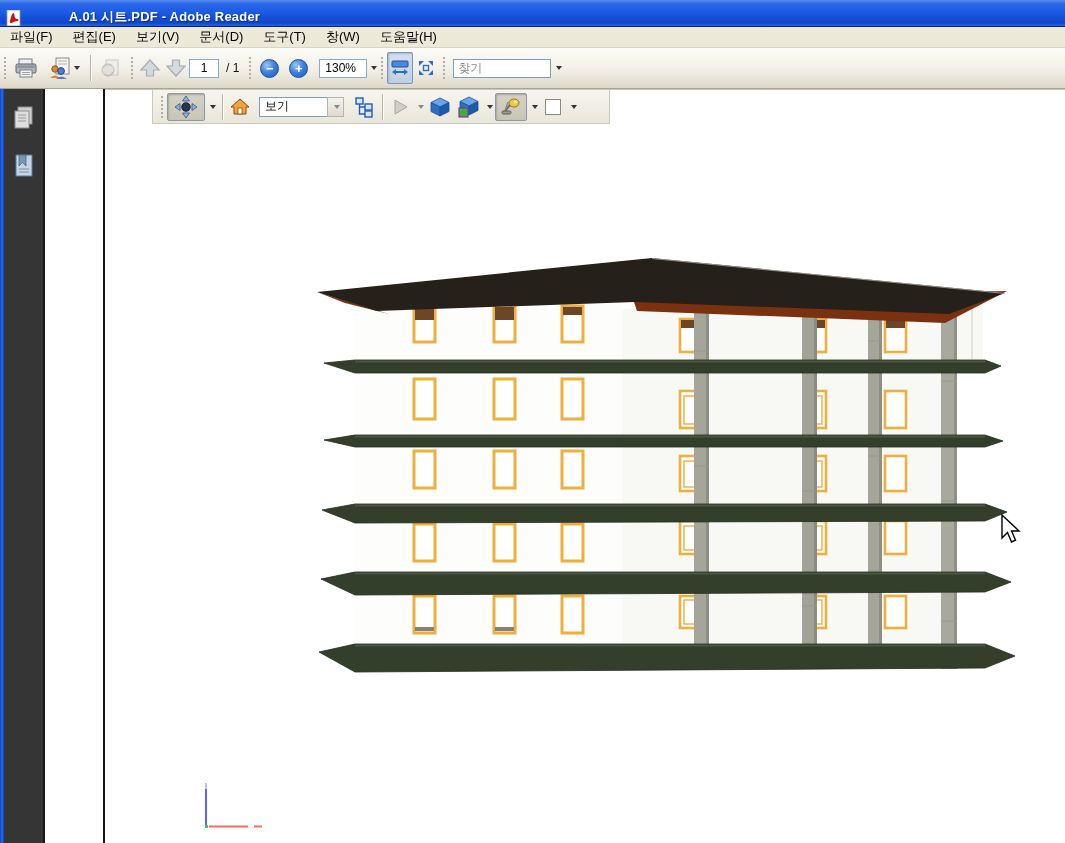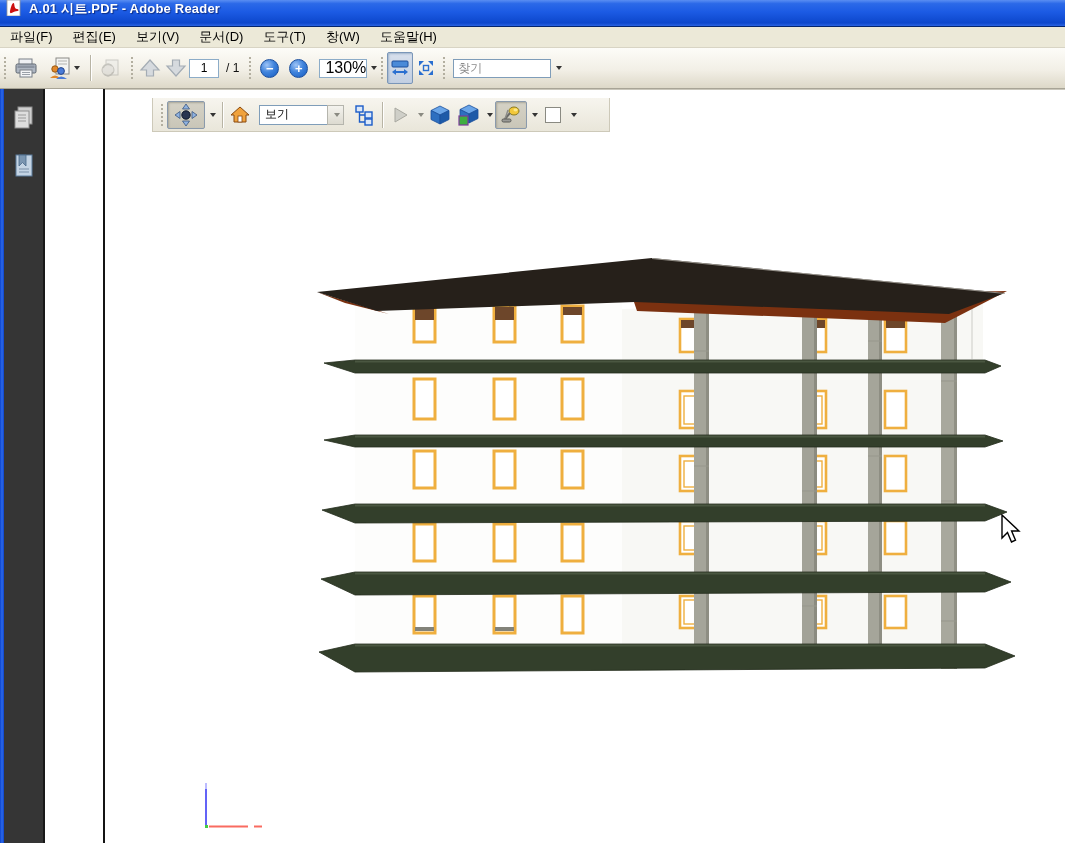--- a/index.html
+++ b/index.html
@@ -1,22 +1,22 @@
 <!DOCTYPE html>
 <html><head>
 <meta charset="utf-8">
 <style>
   * { margin:0; padding:0; box-sizing:border-box; }
   html,body { width:1065px; height:843px; overflow:hidden; }
   body { font-family:"Liberation Sans", sans-serif; position:relative; background:#fff; }
 
   
-  .titlebar { height:27px; display:flex; align-items:flex-start; padding-left:6px;
+  .titlebar { height:27px; display:flex; align-items:flex-end; padding-left:6px;
     background:linear-gradient(180deg,#5a8ef2 0%,#2b69e8 14%,#1c5be4 45%,#0d47cc 88%,#2a63e2 100%);
-    border-bottom:1px solid #04256e; }
+    border-bottom:1px solid #04256e;gap:40px; }
   .titlebar .pdficon { width:17px; height:16px; margin-right:6px; }
   .titlebar .title { color:#fff; font-size:13px; font-weight:bold; letter-spacing:.2px;
     text-shadow:1px 1px 1px #0b2c86; }
 
   
   .menubar { height:21px; background:#ece9d8; display:flex; align-items:center;
     border-bottom:1px solid #d8d4c4; font-size:13px; color:#000; }
   .menubar .mitem { padding:2px 10px; cursor:default; }
 
   
@@ -31,38 +31,38 @@
   .caret { width:0; height:0; border-left:3px solid transparent; border-right:3px solid transparent; border-top:4px solid #333; margin-left:2px; }
   .caret.light { border-top-color:#8a8a82; }
   .vsep { width:1px; height:26px; background:#b8b4a4; margin:0 4px; box-shadow:1px 0 0 #fff; }
   .pagebox { width:30px; height:19px; border:1px solid #8cacc8; background:#fff; text-align:center;
     font-size:12px; font-family:"Liberation Sans",sans-serif; }
   .slash { font-size:12px; margin:0 6px 0 7px; color:#111; }
   .zoomcircle { width:19px; height:19px; border-radius:50%; color:#fff; font-size:13px; font-weight:bold;
     display:flex; align-items:center; justify-content:center; line-height:1;
     background:radial-gradient(circle at 35% 30%,#9ec4f6 0%,#3f83dc 45%,#155bc0 100%);
     border:1px solid #1b4f9e; margin:0 5px; }
-  .zoombox { width:48px; height:19px; border:1px solid #8cacc8; background:#fff; font-size:16px;
-    display:flex; align-items:center; padding-left:5px; margin-left:6px;justify-content:center; }
+  .zoombox { width:48px; height:19px; border:1px solid #8cacc8; background:#fff; font-size:12px;
+    display:flex; align-items:center; padding-left:5px; margin-left:6px; }
   .findwrap { display:flex; align-items:center; margin-left:4px; }
   .findbox { width:98px; height:19px; border:1px solid #7f9db9; background:#fff; font-size:12px;
     padding-left:4px; color:#be185d; font-family:"Liberation Sans",sans-serif; }
   .findbox::placeholder { color:#8b8b8b; }
 
   
   .content { position:relative; height:754px; display:flex; }
   .winborder-left { width:4px; background:linear-gradient(90deg,#0c43cc,#2e6ae8 50%,#0c43cc); }
   .navpanel { width:41px; background:#353535; border-right:2px solid #181818; padding-top:12px;
     display:flex; flex-direction:column; align-items:center; gap:14px; }
   .navbtn { width:30px; height:34px; display:flex; align-items:center; justify-content:center; border-radius:2px; }
   .pasteboard { width:60px; background:#fff; border-right:2px solid #141414; }
   .page { position:relative; flex:1; background:#fff; border-top:1px solid #c9c6ba; overflow:hidden; }
 
   
-  .t3d { position:absolute; left:47px; top:8px; height:34px; width:458px;
+  .t3d { position:absolute; left:47px; top:0; height:34px; width:458px;
     background:linear-gradient(180deg,#f7f5ee,#e9e6da); border:1px solid #cdc9b9; border-top:none;
     display:flex; align-items:center; padding:0 4px; }
   .t3d .btn3 { height:28px; min-width:26px; display:flex; align-items:center; justify-content:center;
     border:1px solid transparent; border-radius:2px; padding:0 2px; }
   .t3d .btn3.pressed3 { border:1px solid #8a9aac; background:linear-gradient(180deg,#d5d2c6,#c9c6b8); box-shadow:inset 1px 1px 2px #a9a698; }
   .t3d .dropcell { width:13px; height:28px; display:flex; align-items:center; justify-content:center; border:1px solid transparent; }
   .viewcombo { display:flex; align-items:center; margin:0 6px; }
   .viewcombo .vtext { width:68px; height:20px; border:1px solid #7f9db9; border-right:none; background:#fff;
     font-size:12px; display:flex; align-items:center; padding-left:5px; }
   .viewcombo .vdrop { width:17px; height:20px; border:1px solid #b5b5ad; background:linear-gradient(180deg,#f4f3ee,#dcdad0);

